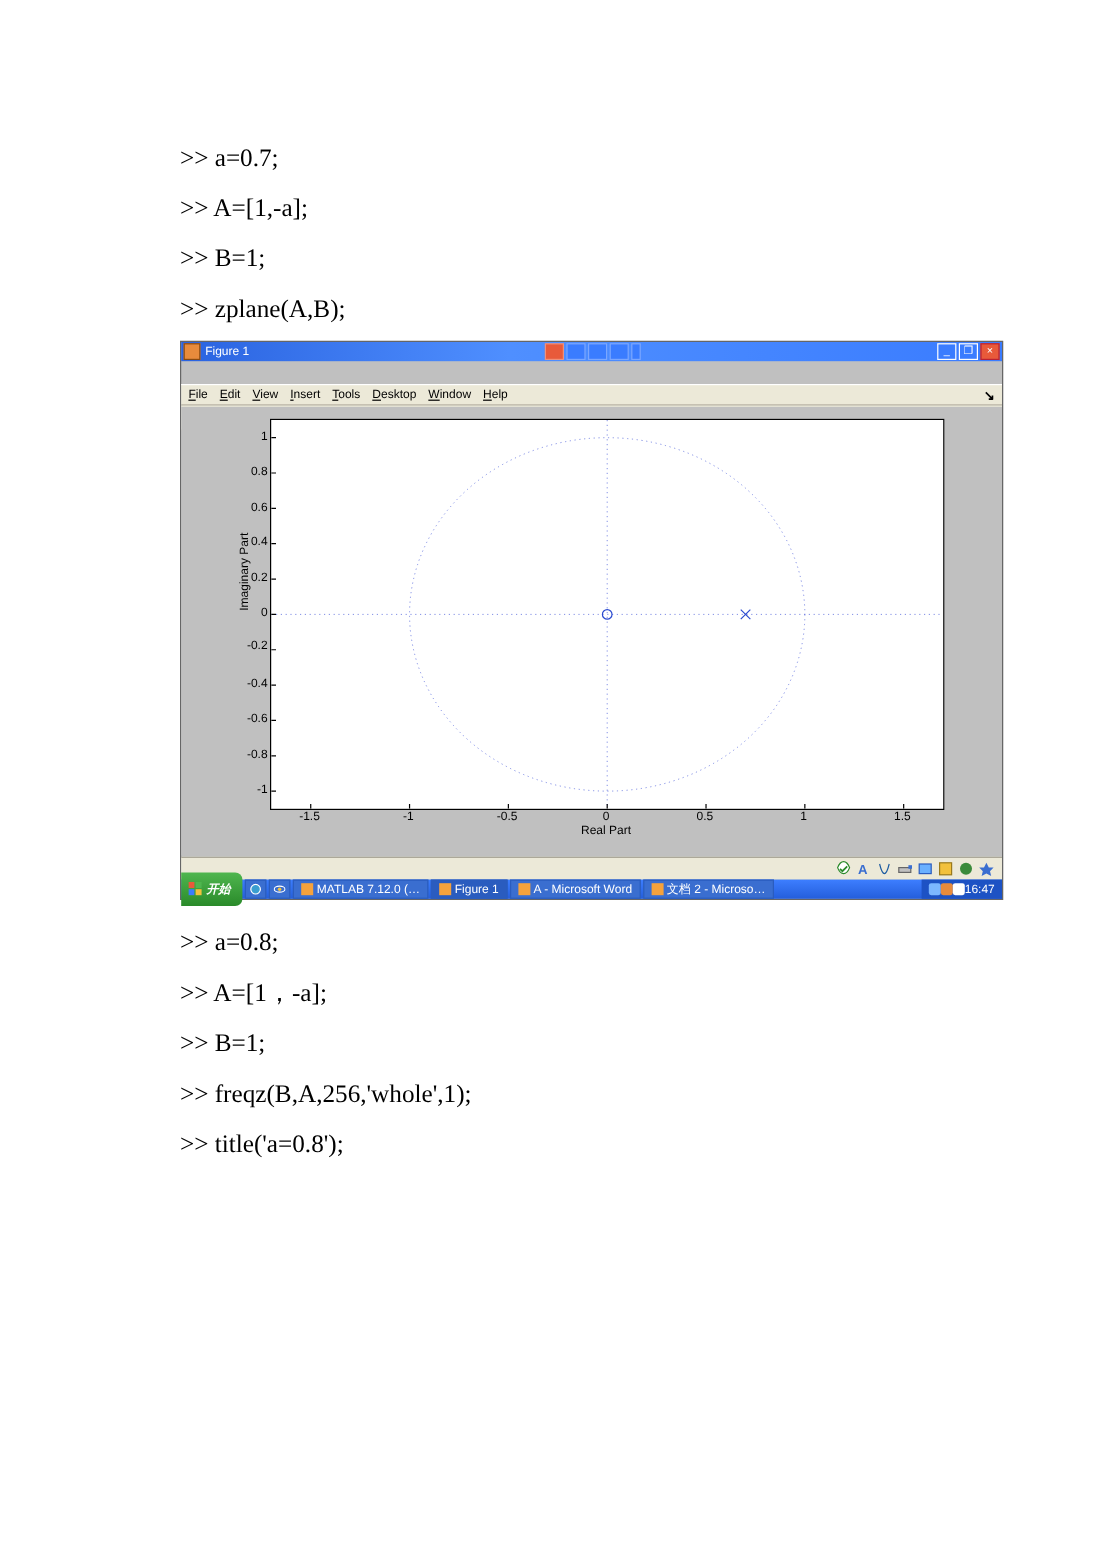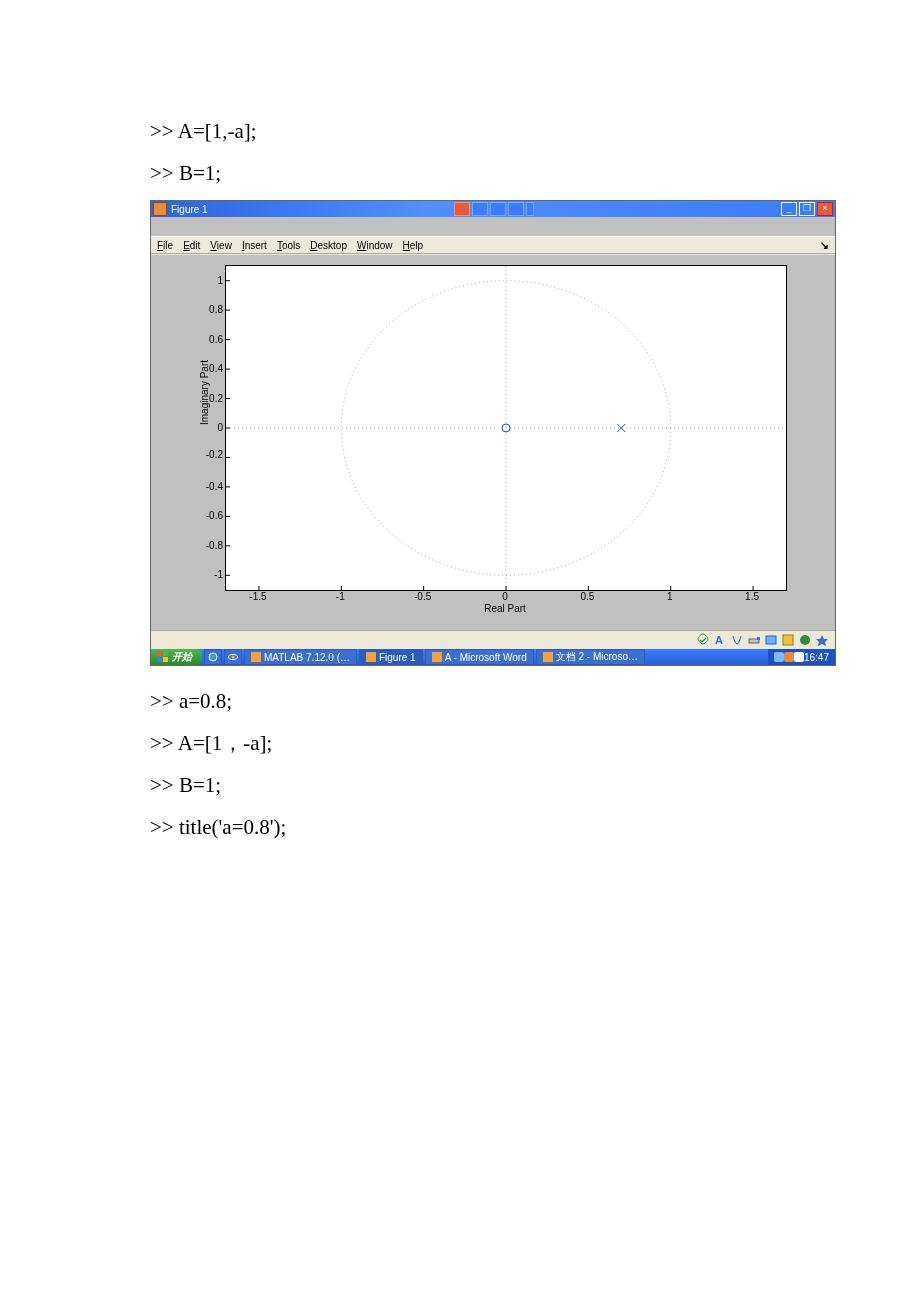--- a/index.html
+++ b/index.html
@@ -163,21 +163,21 @@
     position:absolute;
     left:0; right:0; bottom:0;
     height:16px;
     background: linear-gradient(180deg, #3d7eff 0%, #245edb 100%);
     display:flex;
     align-items:center;
     color:#fff;
     font-size:10px;
   }
   .startbtn {
-    height:16px;
+    height:28px;
     background: linear-gradient(180deg, #4fb64f 0%, #2a8a2a 100%);
     padding:0 10px 0 6px;
     display:flex;
     align-items:center;
     gap:3px;
     font-style:italic;
     font-weight:bold;
     border-radius:0 6px 6px 0;
   }
   .tbitem {
@@ -203,22 +203,24 @@
     padding:0 6px;
     gap:0;
   }
   .tbclock .ci { width:10px; height:10px; background:#7cb7ff; border-radius:2px; }
 </style>
 </head>
 <body>
 
 <div class="page">
   <div id="code-before">
+      <div class="code-line">&gt;&gt; a=0.7;</div>
       <div class="code-line">&gt;&gt; A=[1,-a];</div>
       <div class="code-line">&gt;&gt; B=1;</div>
+      <div class="code-line">&gt;&gt; zplane(A,B);</div>
     </div>
 
   <div class="fig-container">
 
     <div class="titlebar">
       <div class="ticon"></div>
       <div class="ttext">Figure 1</div>
       <div class="mid">
         <div class="mitem" style="background:#e85a3a"></div>
         <div class="mitem"></div>
@@ -482,15 +484,16 @@
         <span>16:47</span>
       </div>
     </div>
 
   </div>
 
   <div id="code-after" style="margin-top:14px">
       <div class="code-line">&gt;&gt; a=0.8;</div>
       <div class="code-line">&gt;&gt; A=[1，-a];</div>
       <div class="code-line">&gt;&gt; B=1;</div>
+      <div class="code-line">&gt;&gt; freqz(B,A,256,'whole',1);</div>
       <div class="code-line">&gt;&gt; title('a=0.8');</div>
     </div>
 </div>
 
 </body></html>

